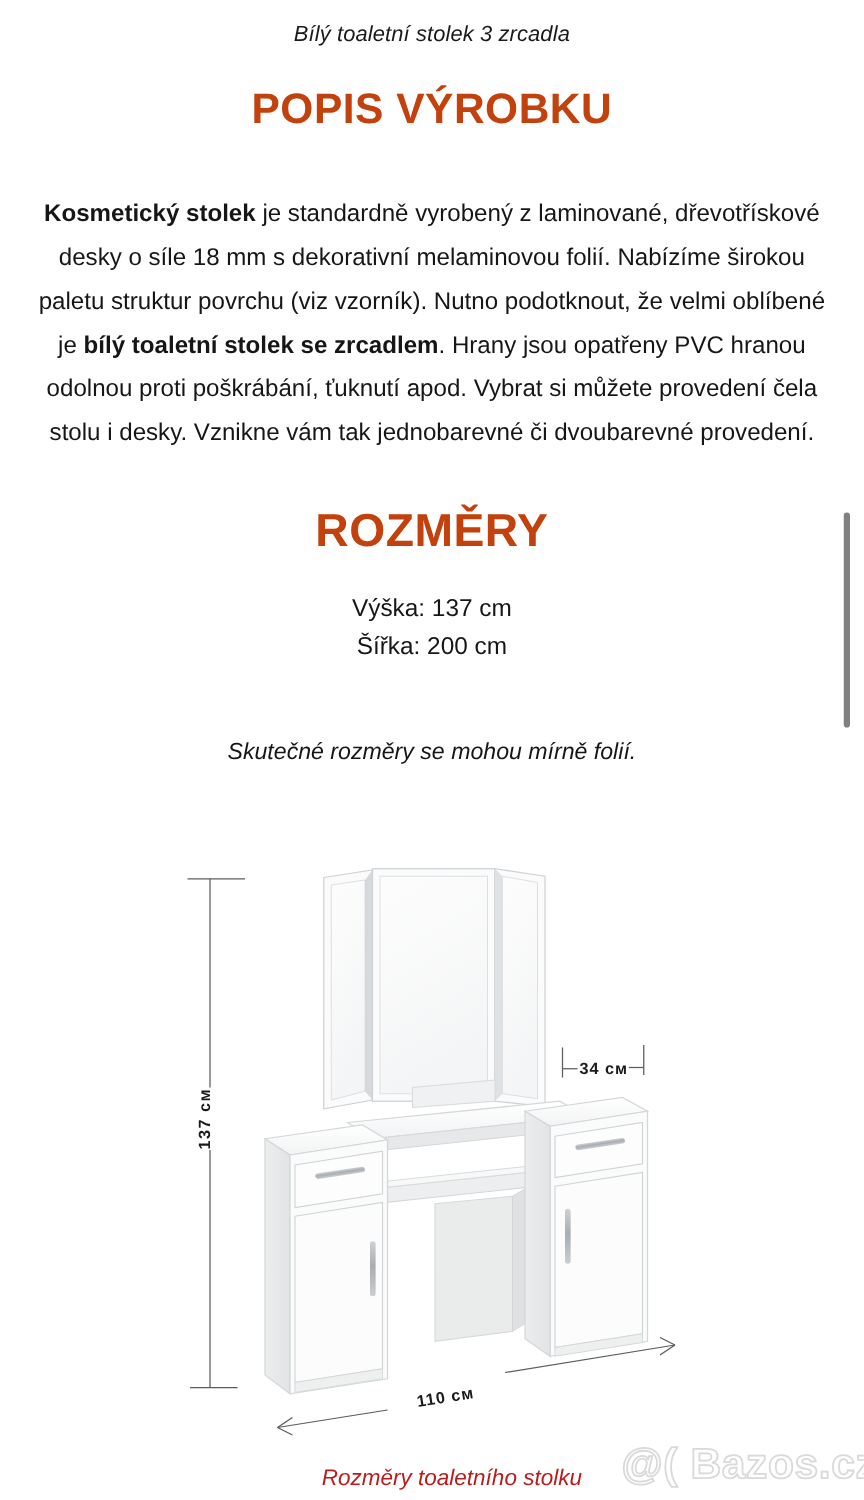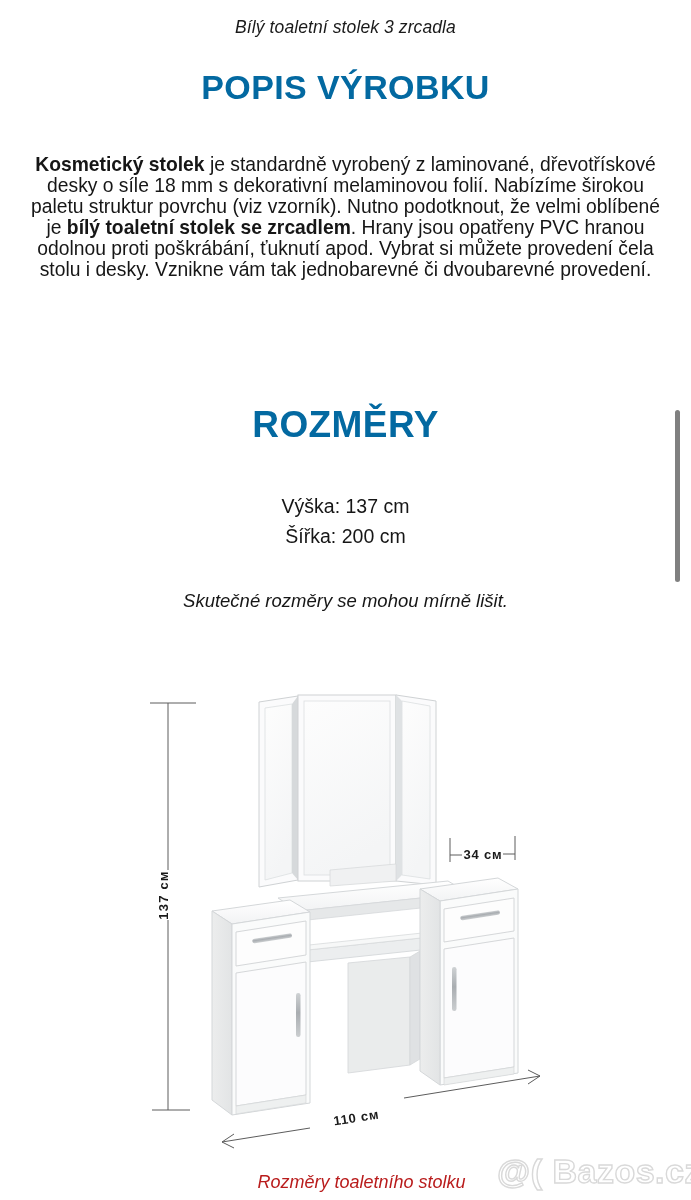--- a/index.html
+++ b/index.html
@@ -37,48 +37,47 @@
     letter-spacing: 0.1px;
     color: #1a1a1a;
   }
 
   .section-heading {
     position: absolute;
     left: 0;
     width: 691px;
     text-align: center;
     font-weight: bold;
-    color: #0369a1;
+    color: #c2410c;
     letter-spacing: 0.4px;
   }
   .section-heading.popis { top: 68px; font-size: 34px; }
   .section-heading.rozmery { top: 404px; font-size: 37px; }
 
   .body-copy {
     position: absolute;
     top: 135px;
     left: 27px;
     width: 637px;
     text-align: center;
     font-size: 19.3px;
-    line-height: 21px;
+    line-height: 35px;
     color: #161616;
   }
   .body-copy b { font-weight: bold; }
 
   .dims-list {
     position: absolute;
     top: 473px;
     left: 0;
     width: 691px;
     text-align: center;
     font-size: 19.5px;
     line-height: 29.5px;
     color: #161616;
-    margin-top: 19px;
   }
 
   .dims-note {
     position: absolute;
     top: 590px;
     left: 0;
     width: 691px;
     text-align: center;
     font-style: italic;
     font-size: 18.5px;
@@ -151,21 +150,21 @@
 
   <p class="body-copy"><b>Kosmetický stolek</b><span> je standardně vyrobený z laminované, dřevotřískové desky o síle 18 mm s dekorativní melaminovou folií. Nabízíme širokou paletu struktur povrchu (viz vzorník). Nutno podotknout, že velmi oblíbené je </span><b>bílý toaletní stolek se zrcadlem</b><span>. Hrany jsou opatřeny PVC hranou odolnou proti poškrábání, ťuknutí apod. Vybrat si můžete provedení čela stolu i desky. Vznikne vám tak jednobarevné či dvoubarevné provedení.</span></p>
 
   <div class="section-heading rozmery">ROZMĚRY</div>
 
   <div class="dims-list">
     <div>Výška: 137 cm</div>
     <div>Šířka: 200 cm</div>
   </div>
 
-  <div class="dims-note">Skutečné rozměry se mohou mírně lišit.</div>
+  <div class="dims-note">Skutečné rozměry se mohou mírně folií.</div>
 
   <div class="illustration">
     <svg width="691" height="500" viewBox="0 0 691 500" xmlns="http://www.w3.org/2000/svg">
       <defs>
         <linearGradient id="panelTop" x1="0" y1="0" x2="0" y2="1">
           <stop offset="0" stop-color="#ffffff"></stop>
           <stop offset="1" stop-color="#f2f3f4"></stop>
         </linearGradient>
         <linearGradient id="sideShade" x1="0" y1="0" x2="1" y2="0">
           <stop offset="0" stop-color="#eceded"></stop>

